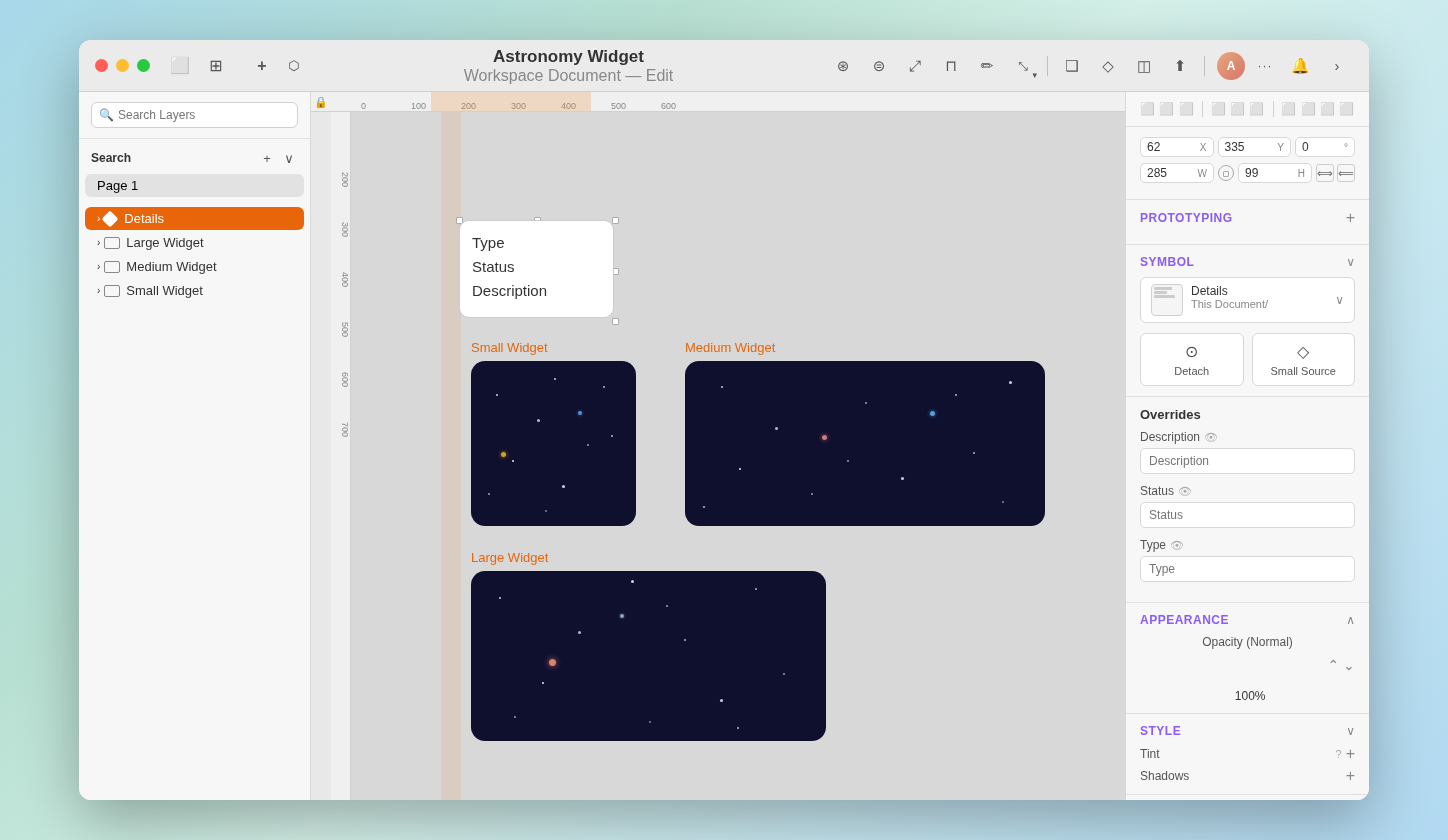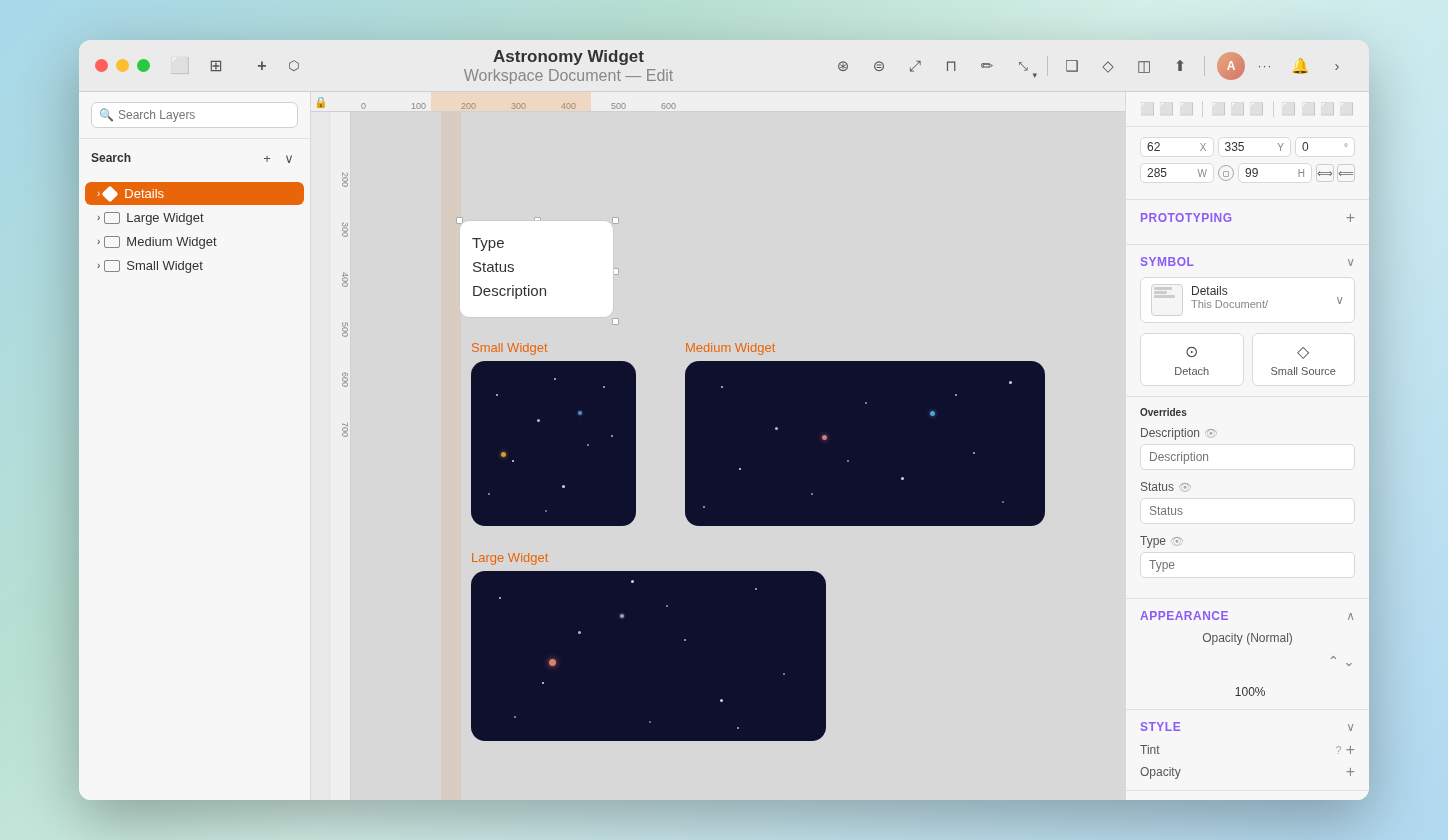--- a/index.html
+++ b/index.html
@@ -666,20 +666,21 @@
       </div>
 
       <div class="pages-header">
         <span class="pages-title">Search</span>
         <div class="pages-actions">
           <div class="page-action-btn">+</div>
           <div class="page-action-btn">∨</div>
         </div>
       </div>
 
+      <div class="page-item active">Page 1</div>
 
       <div class="layers-section">
 
         <div class="layer-item active">
           <span class="layer-chevron">›</span>
           <div class="layer-icon-diamond white"></div>
           <span>Details</span>
         </div>
 
         <div class="layer-item">
@@ -903,21 +904,21 @@
           </button>
           <button class="detach-btn">
             <span class="detach-icon">◇</span>
             <span>Small Source</span>
           </button>
         </div>
       </div>
 
       <div class="overrides-section">
         <div class="section-header">
-          <span style="font-size:10px; font-weight:600; color:#333;">Overrides</span>
+          <span style="font-size:13px; font-weight:600; color:#333;">Overrides</span>
         </div>
         <div class="override-item">
           <div class="override-label-row">
             <span class="override-label">Description</span>
             <span class="override-eye">👁</span>
           </div>
           <input class="override-input" placeholder="Description" style="">
         </div>
         <div class="override-item">
           <div class="override-label-row">
@@ -961,21 +962,21 @@
           <span class="section-toggle">∨</span>
         </div>
         <div class="style-tint-row">
           <span class="style-tint-label">Tint</span>
           <div class="style-actions">
             <span class="style-q">?</span>
             <span class="section-add">+</span>
           </div>
         </div>
         <div class="shadows-row">
-          <span class="style-tint-label">Opacity</span>
+          <span class="style-tint-label">Shadows</span>
           <span class="section-add">+</span>
         </div>
       </div>
 
       <div class="make-exportable-row">
         <span class="make-exportable-label">MAKE EXPORTABLE</span>
         <span class="section-add">+</span>
       </div>
     </div>
   </div>

